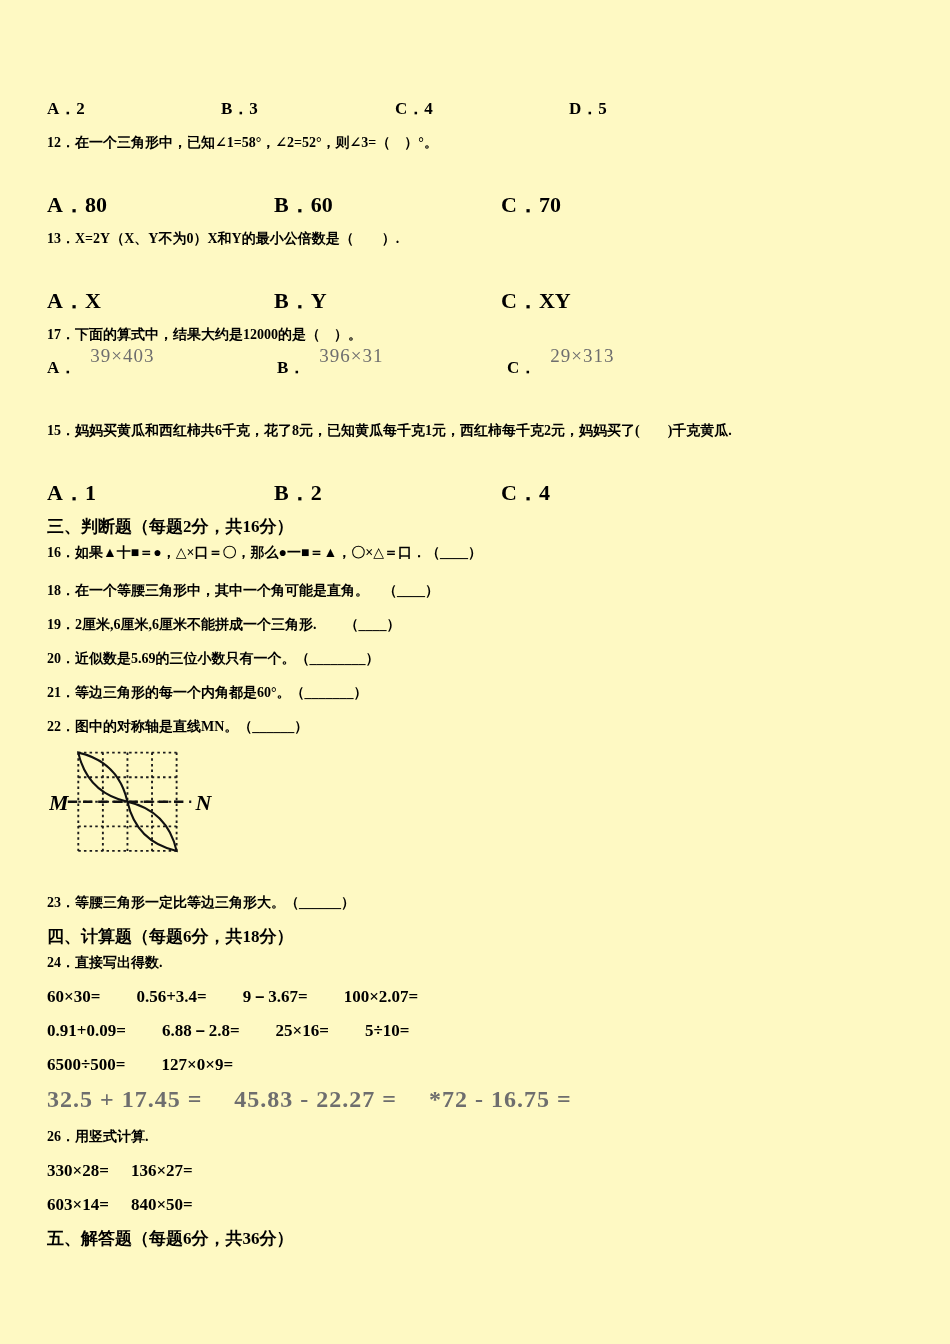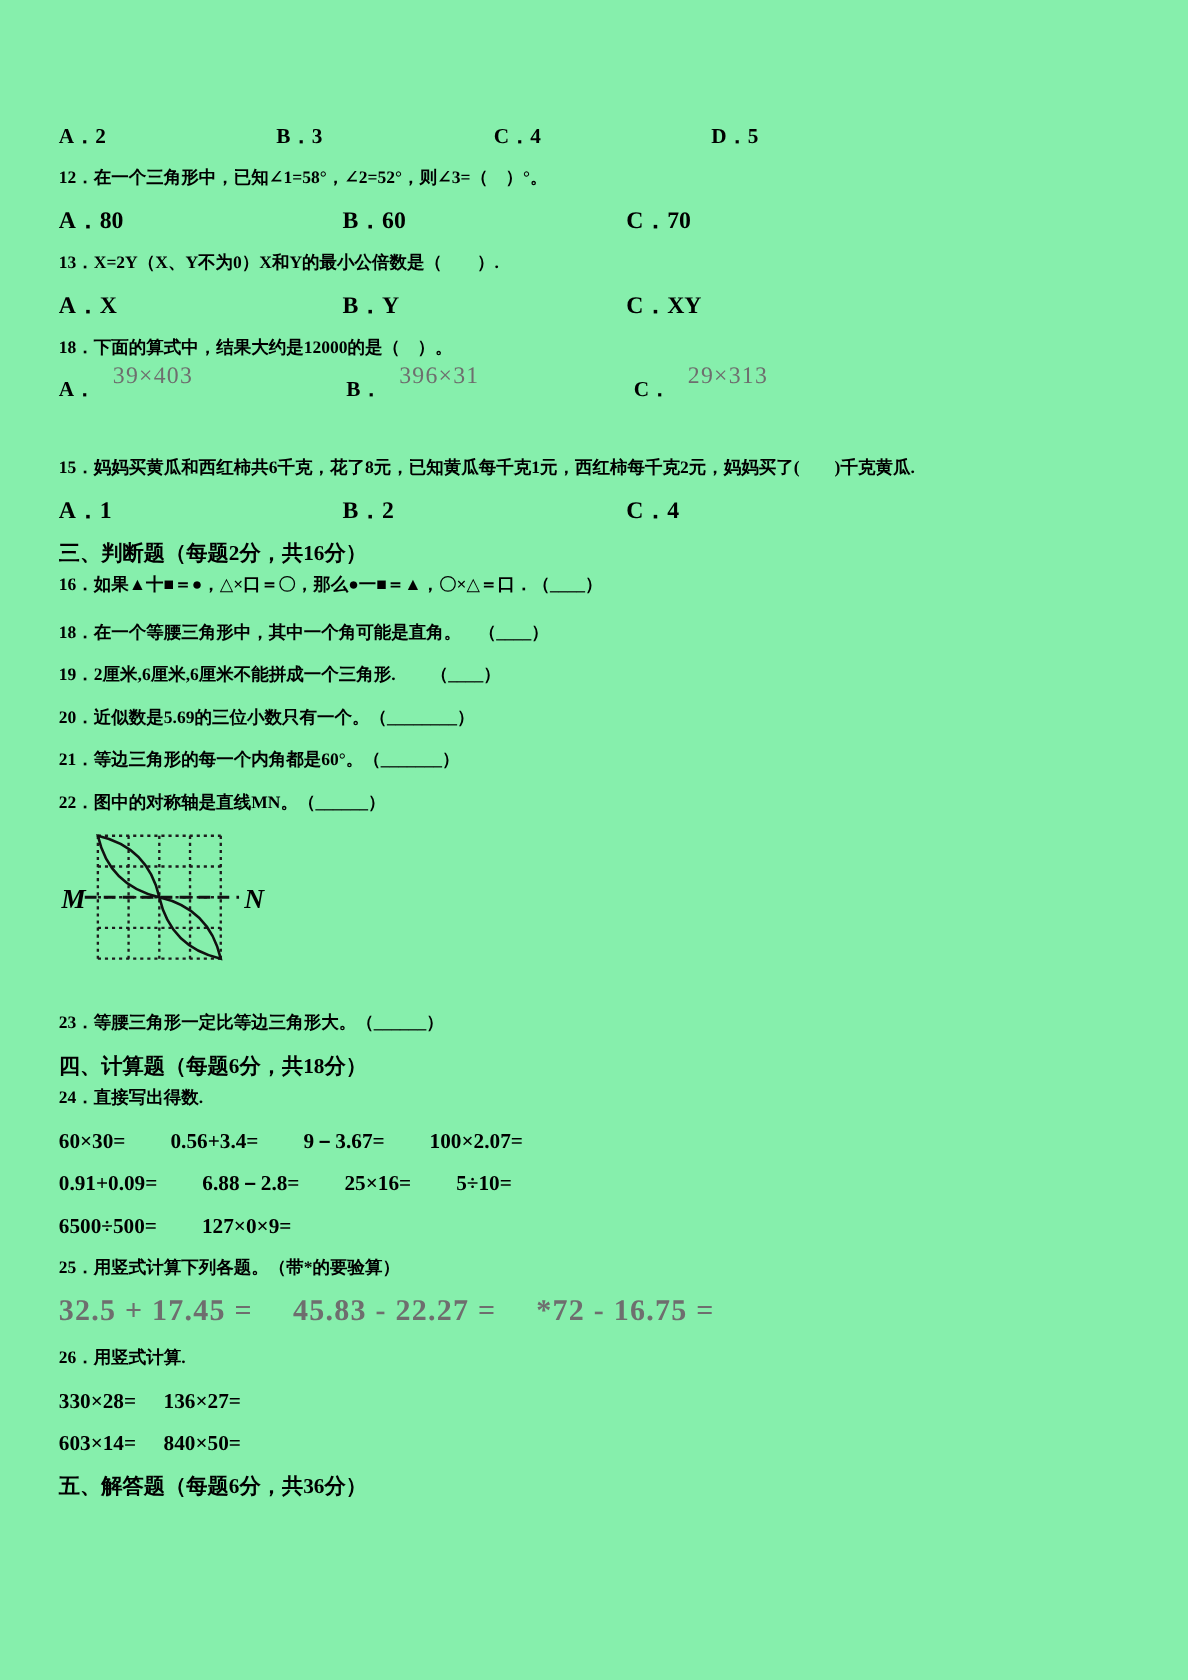--- a/index.html
+++ b/index.html
@@ -1,20 +1,20 @@
 <!DOCTYPE html>
 <html><head>
 <meta charset="utf-8">
 <style>
   html,body{margin:0;padding:0;background:#ffffff;}
   .page{
     position:relative;
     width:950px;
     min-height:1344px;
-    background:#86efac;
+    background:#fef9c3;
     box-sizing:border-box;
     padding:96px 0 40px 47px;
     overflow:hidden;
     font-family:"Liberation Serif","DejaVu Serif",serif;
     color:#000;
   }
   .line{
     font-size:14px;
     font-weight:700;
     line-height:26px;
@@ -23,21 +23,21 @@
   }
   .section{
     font-size:17px;
     font-weight:700;
     line-height:26px;
     margin:0 0 0 0;
     white-space:nowrap;
   }
   .opts{margin:0 0 8px 0;white-space:nowrap;}
   .opt4{display:inline-block;width:170px;font-size:17px;font-weight:700;line-height:26px;}
-  .opt3{display:inline-block;width:223px;font-size:19px;font-weight:700;line-height:26px;}
+  .opt3{display:inline-block;width:223px;font-size:22px;font-weight:700;line-height:26px;margin-top:28px;}
   .optexpr-row{margin:4px 0 20px 0;white-space:nowrap;height:42px;}
   .optexpr-cell{display:inline-block;width:226px;vertical-align:bottom;}
   .optexpr-cell .lbl{font-size:17px;font-weight:700;}
   .optexpr-cell .expr{
     position:relative;top:-11px;margin-left:10px;
     font-size:19px;font-weight:400;color:#6e6e6e;
     font-family:"Liberation Serif","DejaVu Serif",serif;
     letter-spacing:1px;
   }
   .calcrow{margin:0 0 8px 0;white-space:nowrap;}
@@ -70,21 +70,21 @@
     <span class="opt3">C．70</span>
   </div>
 
   <div class="line">13．X=2Y（X、Y不为0）X和Y的最小公倍数是（　　）.</div>
   <div class="opts">
     <span class="opt3">A．X</span>
     <span class="opt3">B．Y</span>
     <span class="opt3">C．XY</span>
   </div>
 
-  <div class="line">18．下面的算式中，结果大约是12000的是（　）。</div>
+  <div class="line">17．下面的算式中，结果大约是12000的是（　）。</div>
   <div class="optexpr-row">
     <span class="optexpr-cell">
       <span class="lbl">A．</span>
       <span class="expr">39×403</span>
     </span>
     <span class="optexpr-cell">
       <span class="lbl">B．</span>
       <span class="expr">396×31</span>
     </span>
     <span class="optexpr-cell">
@@ -146,21 +146,20 @@
     <span>0.91+0.09=</span>
     <span>6.88－2.8=</span>
     <span>25×16=</span>
     <span>5÷10=</span>
   </div>
   <div class="calcrow">
     <span>6500÷500=</span>
     <span>127×0×9=</span>
   </div>
 
-  <div class="line" style="margin-top:4px">25．用竖式计算下列各题。（带*的要验算）</div>
   <div class="grayline">32.5 + 17.45 =　 45.83 -  22.27 = 　*72 - 16.75 =</div>
 
   <div class="line">26．用竖式计算.</div>
   <div class="calcrow calcrow2">
     <span>330×28=</span>
     <span>136×27=</span>
   </div>
   <div class="calcrow calcrow2">
     <span>603×14=</span>
     <span>840×50=</span>

